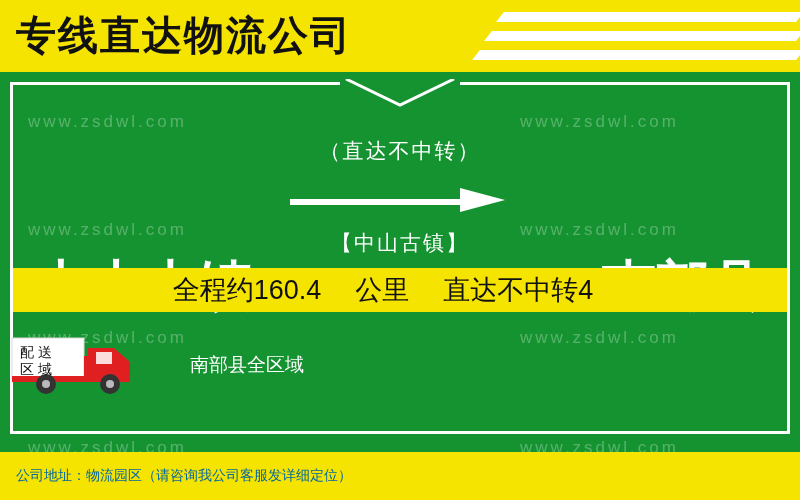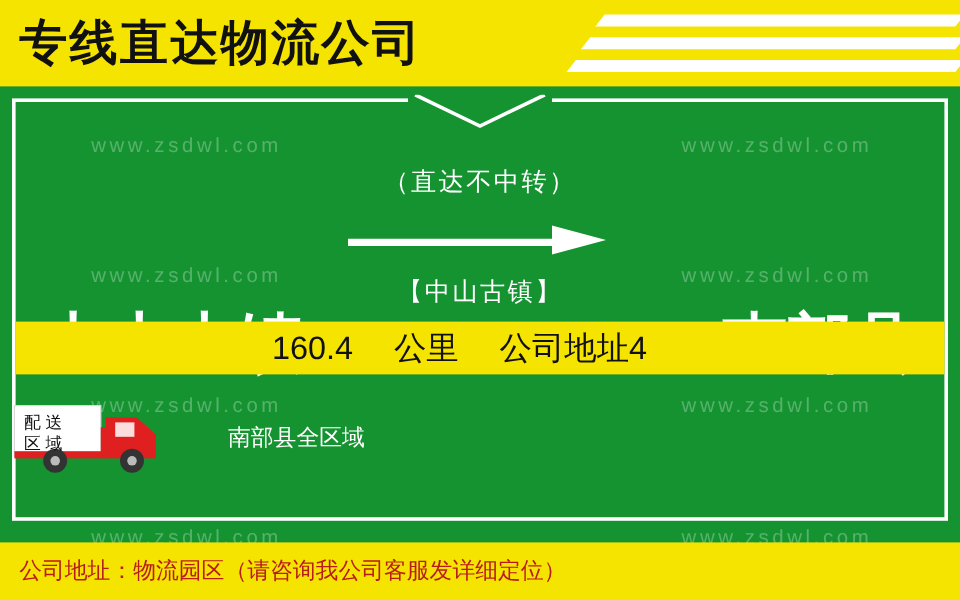--- a/index.html
+++ b/index.html
@@ -78,21 +78,20 @@
   
   .wm {
     position: absolute;
     color: rgba(255,255,255,0.28);
     font-size: 17px;
     letter-spacing: 3px;
     white-space: nowrap;
     font-family: "Liberation Sans", sans-serif;
     z-index: 1;
     pointer-events: none;
-    margin-left: 48px;
   }
   
   .content {
     position: absolute;
     left: 0;
     top: 82px;
     width: 800px;
     height: 352px;
     z-index: 2;
   }
@@ -183,22 +182,22 @@
     bottom: 0;
     width: 800px;
     height: 48px;
     background: #f5e300;
     display: flex;
     align-items: center;
     z-index: 5;
   }
   .bottom-text {
     margin-left: 16px;
-    font-size: 19px;
-    color: #b91c1c;
+    font-size: 14px;
+    color: #0369a1;
     white-space: nowrap;
   }
 </style>
 </head>
 <body>
 
 <div class="banner">
 
   <div class="top-bar">
     <div class="top-title">专线直达物流公司</div>
@@ -235,25 +234,26 @@
       <div class="arrow-wrap">
         <svg width="220" height="34" viewBox="0 0 220 34">
           <polygon points="0,16 170,16 170,5 215,17 170,29 170,22 0,22" fill="#ffffff"></polygon>
         </svg>
       </div>
       <div class="route-bottom-text">【中山古镇】</div>
     </div>
   </div>
 
   <div class="dist-band">
+    <span class="dist-text">全程约</span>
     <span class="dist-text">160.4</span>
     <span class="sp1"></span>
     <span class="dist-text">公里</span>
     <span class="sp1"></span>
-    <span class="dist-text">公司地址</span>
+    <span class="dist-text">直达不中转</span>
     <span class="dist-text">4</span>
     <span class="sp1"></span>
   </div>
 
   <div class="truck-row">
     <div class="truck">
       <svg width="150" height="66" viewBox="0 0 150 66">
 
         <rect x="2" y="6" width="72" height="42" fill="#ffffff" stroke="#d9d9d9" stroke-width="1"></rect>
 

